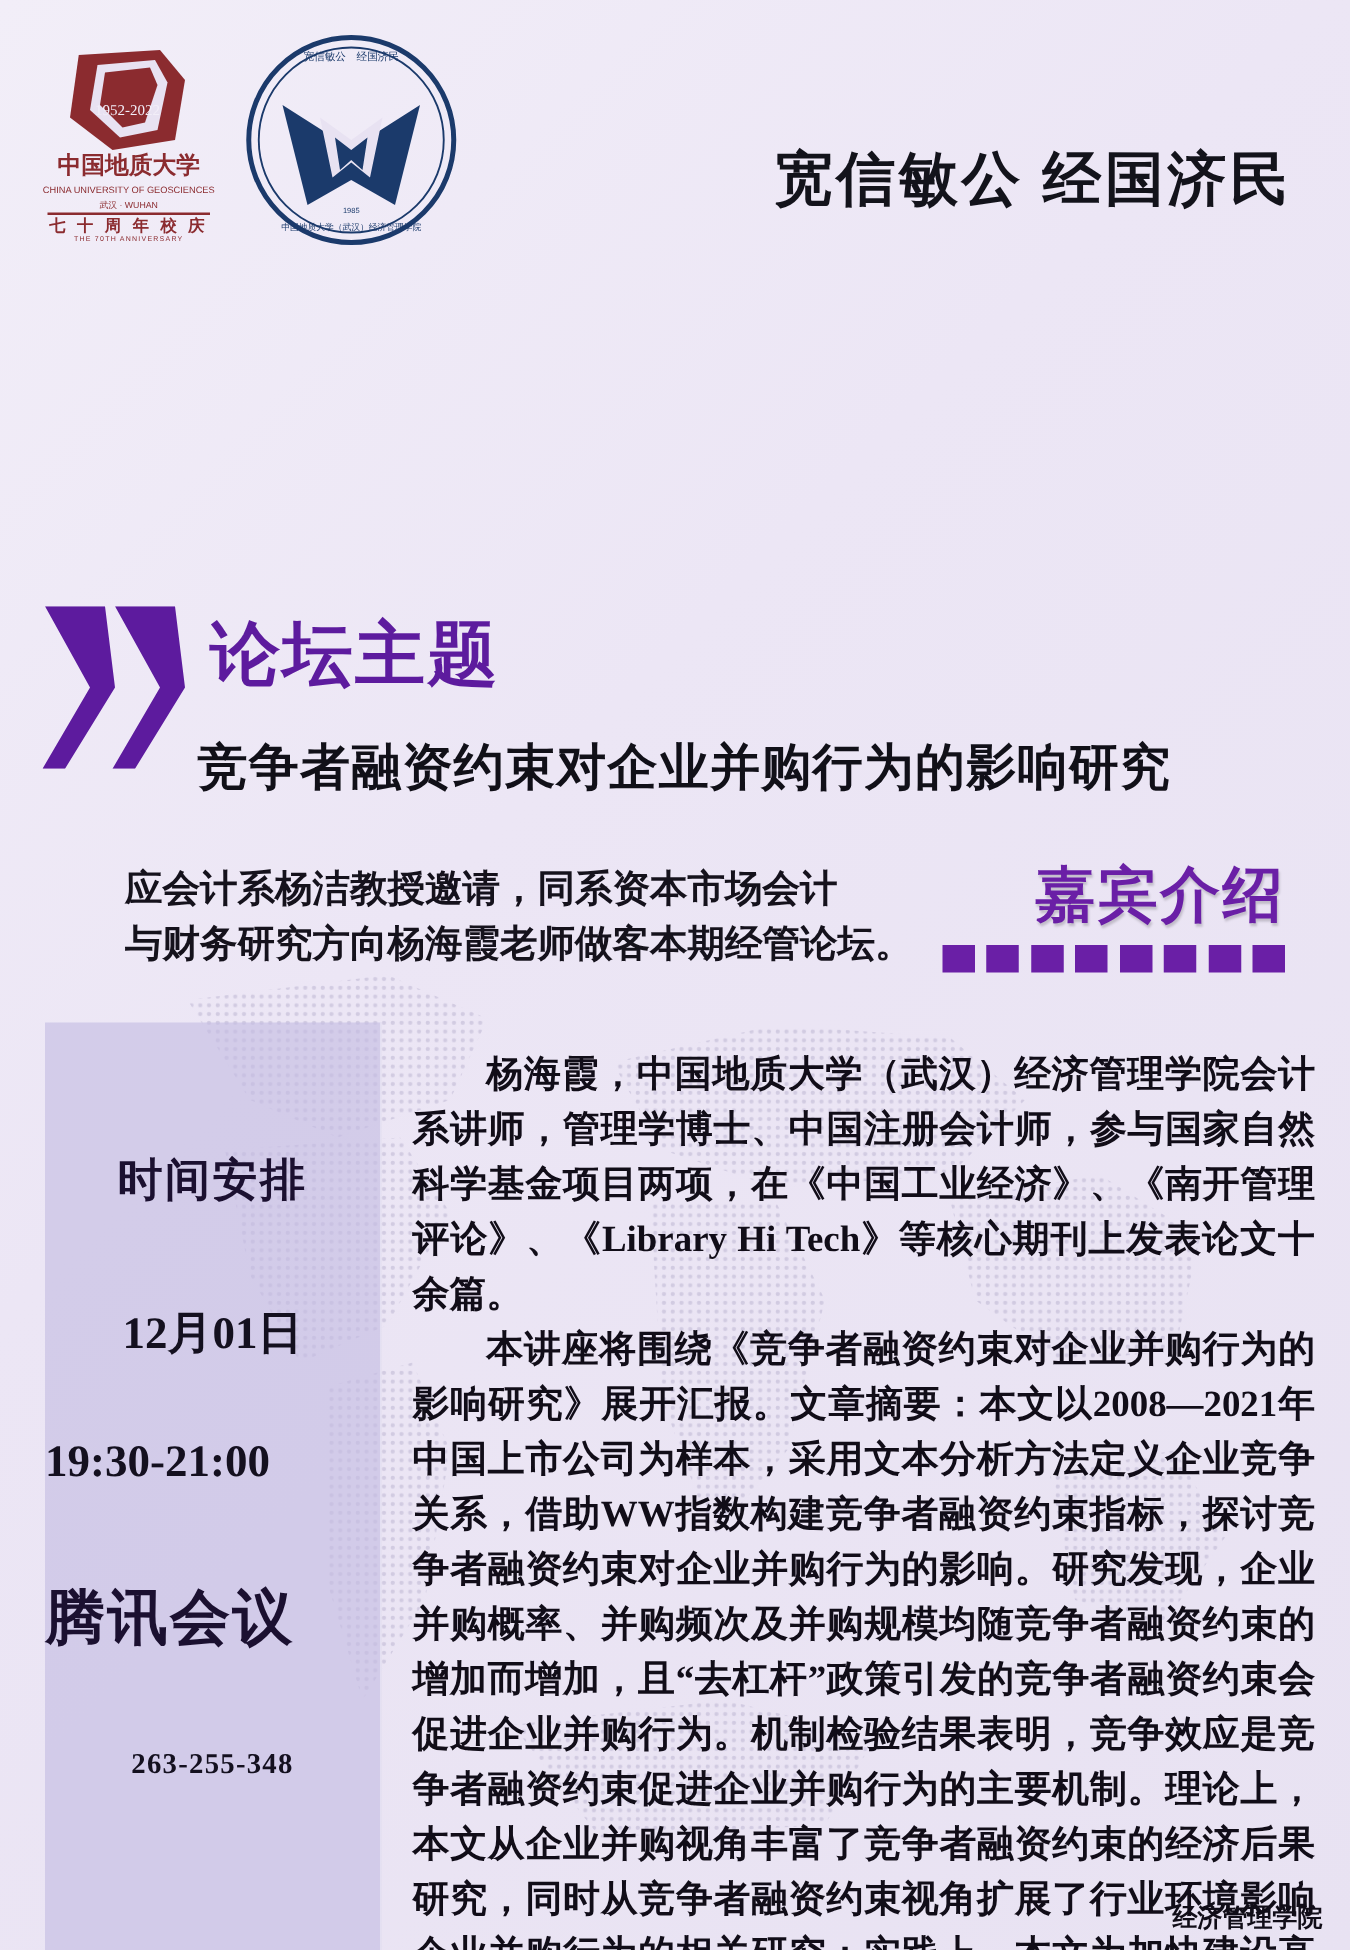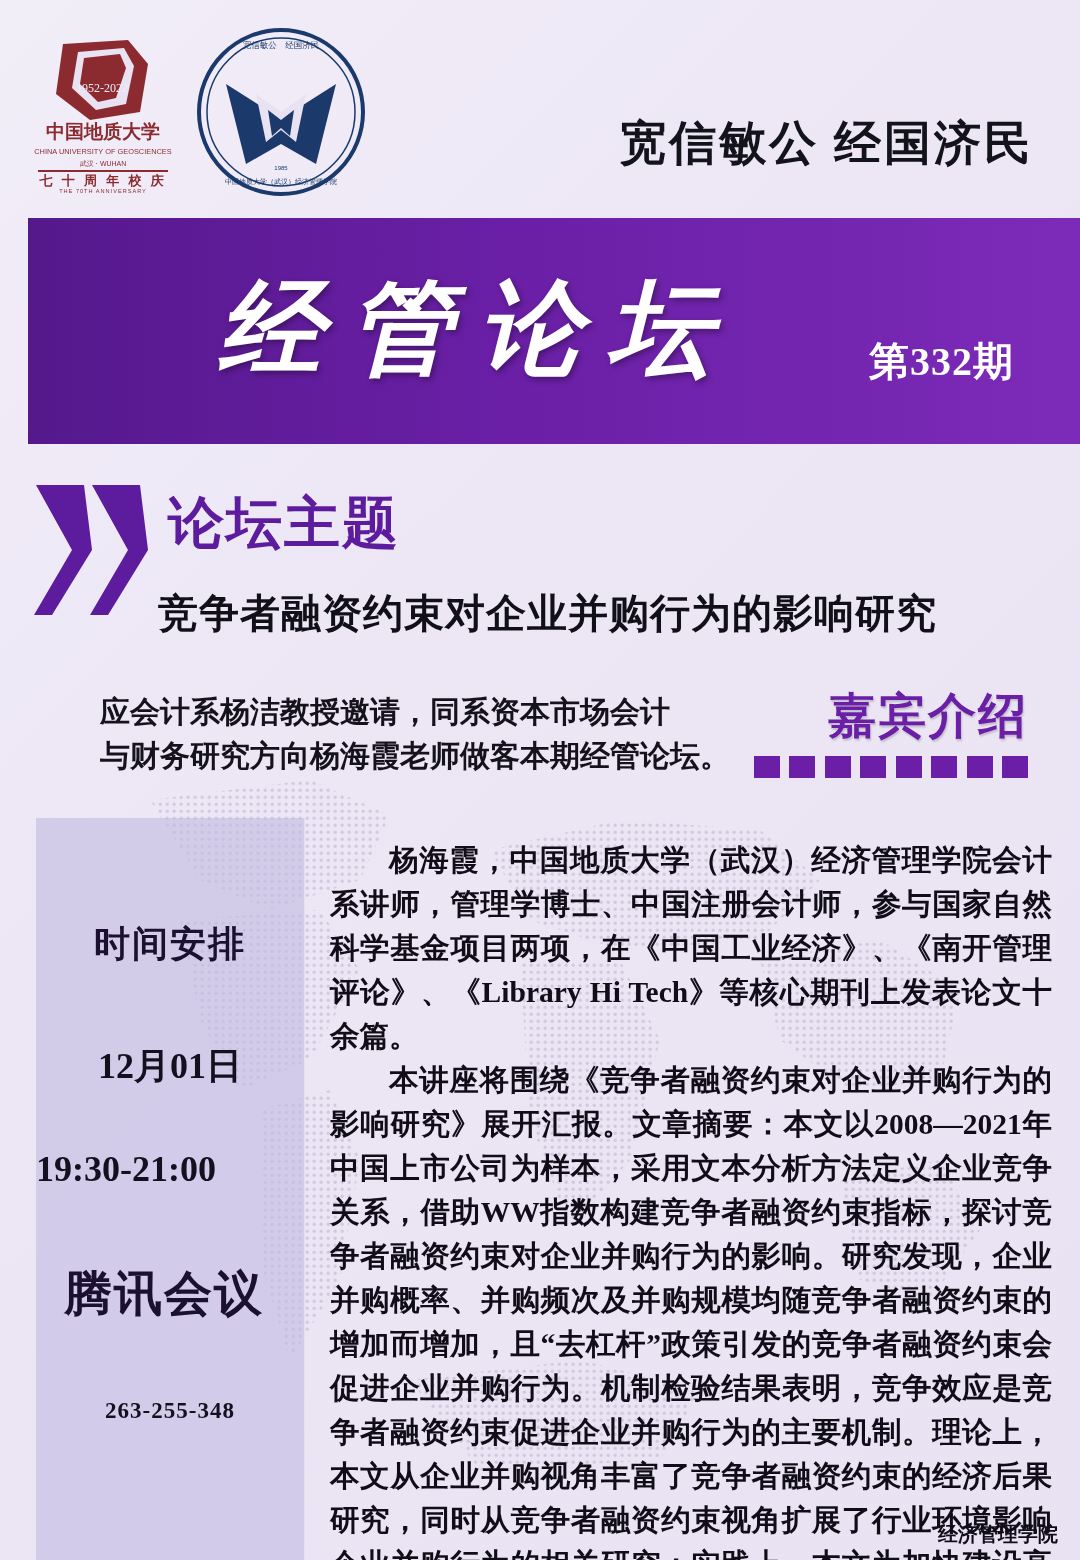--- a/index.html
+++ b/index.html
@@ -205,21 +205,21 @@
     width: 268px;
     font-size: 36px;
     font-weight: bold;
     color: #14101f;
   }
   .lp-platform {
     position: absolute;
     left: 36px;
     top: 1262px;
     width: 228px;
-    text-align: right;
+    text-align: left;
     font-size: 48px;
     font-weight: bold;
     color: #1b1030;
     letter-spacing: 2px;
   }
   .lp-meetingid {
     position: absolute;
     left: 36px;
     top: 1398px;
     width: 268px;
@@ -300,24 +300,20 @@
       <path d="M60,70 L85,88 L110,70 L100,118 L85,106 L70,118 Z" fill="#e8e2f2"></path>
       <path d="M72,86 L85,96 L98,86 L94,112 L85,104 L76,112 Z" fill="#1b3a6b"></path>
       <text x="85" y="24" font-size="8.5" fill="#1b3a6b" text-anchor="middle" font-family="'Liberation Serif',serif">宽信敏公　经国济民</text>
       <text x="85" y="160" font-size="7" fill="#1b3a6b" text-anchor="middle" font-family="'Liberation Serif',serif">中国地质大学（武汉）经济管理学院</text>
       <text x="85" y="146" font-size="6" fill="#1b3a6b" text-anchor="middle" font-family="'Liberation Sans',sans-serif">1985</text>
     </svg>
 
     <div class="header-motto">宽信敏公 经国济民</div>
   </div>
 
-  <div class="band">
-    <div class="band-title">经管论坛</div>
-    <div class="band-issue">第332期</div>
-  </div>
 
   <svg class="chevrons" viewBox="0 0 120 130" xmlns="http://www.w3.org/2000/svg">
     <path d="M2,0 L50,0 L58,65 L18,130 L0,130 L38,65 Z" fill="#5d1b9e"></path>
     <path d="M58,0 L106,0 L114,65 L74,130 L56,130 L94,65 Z" fill="#5d1b9e"></path>
   </svg>
   <div class="topic-label">论坛主题</div>
   <div class="topic-text">竞争者融资约束对企业并购行为的影响研究</div>
 
   <div class="intro">
     <span class="l1">应会计系杨洁教授邀请，同系资本市场会计</span>

